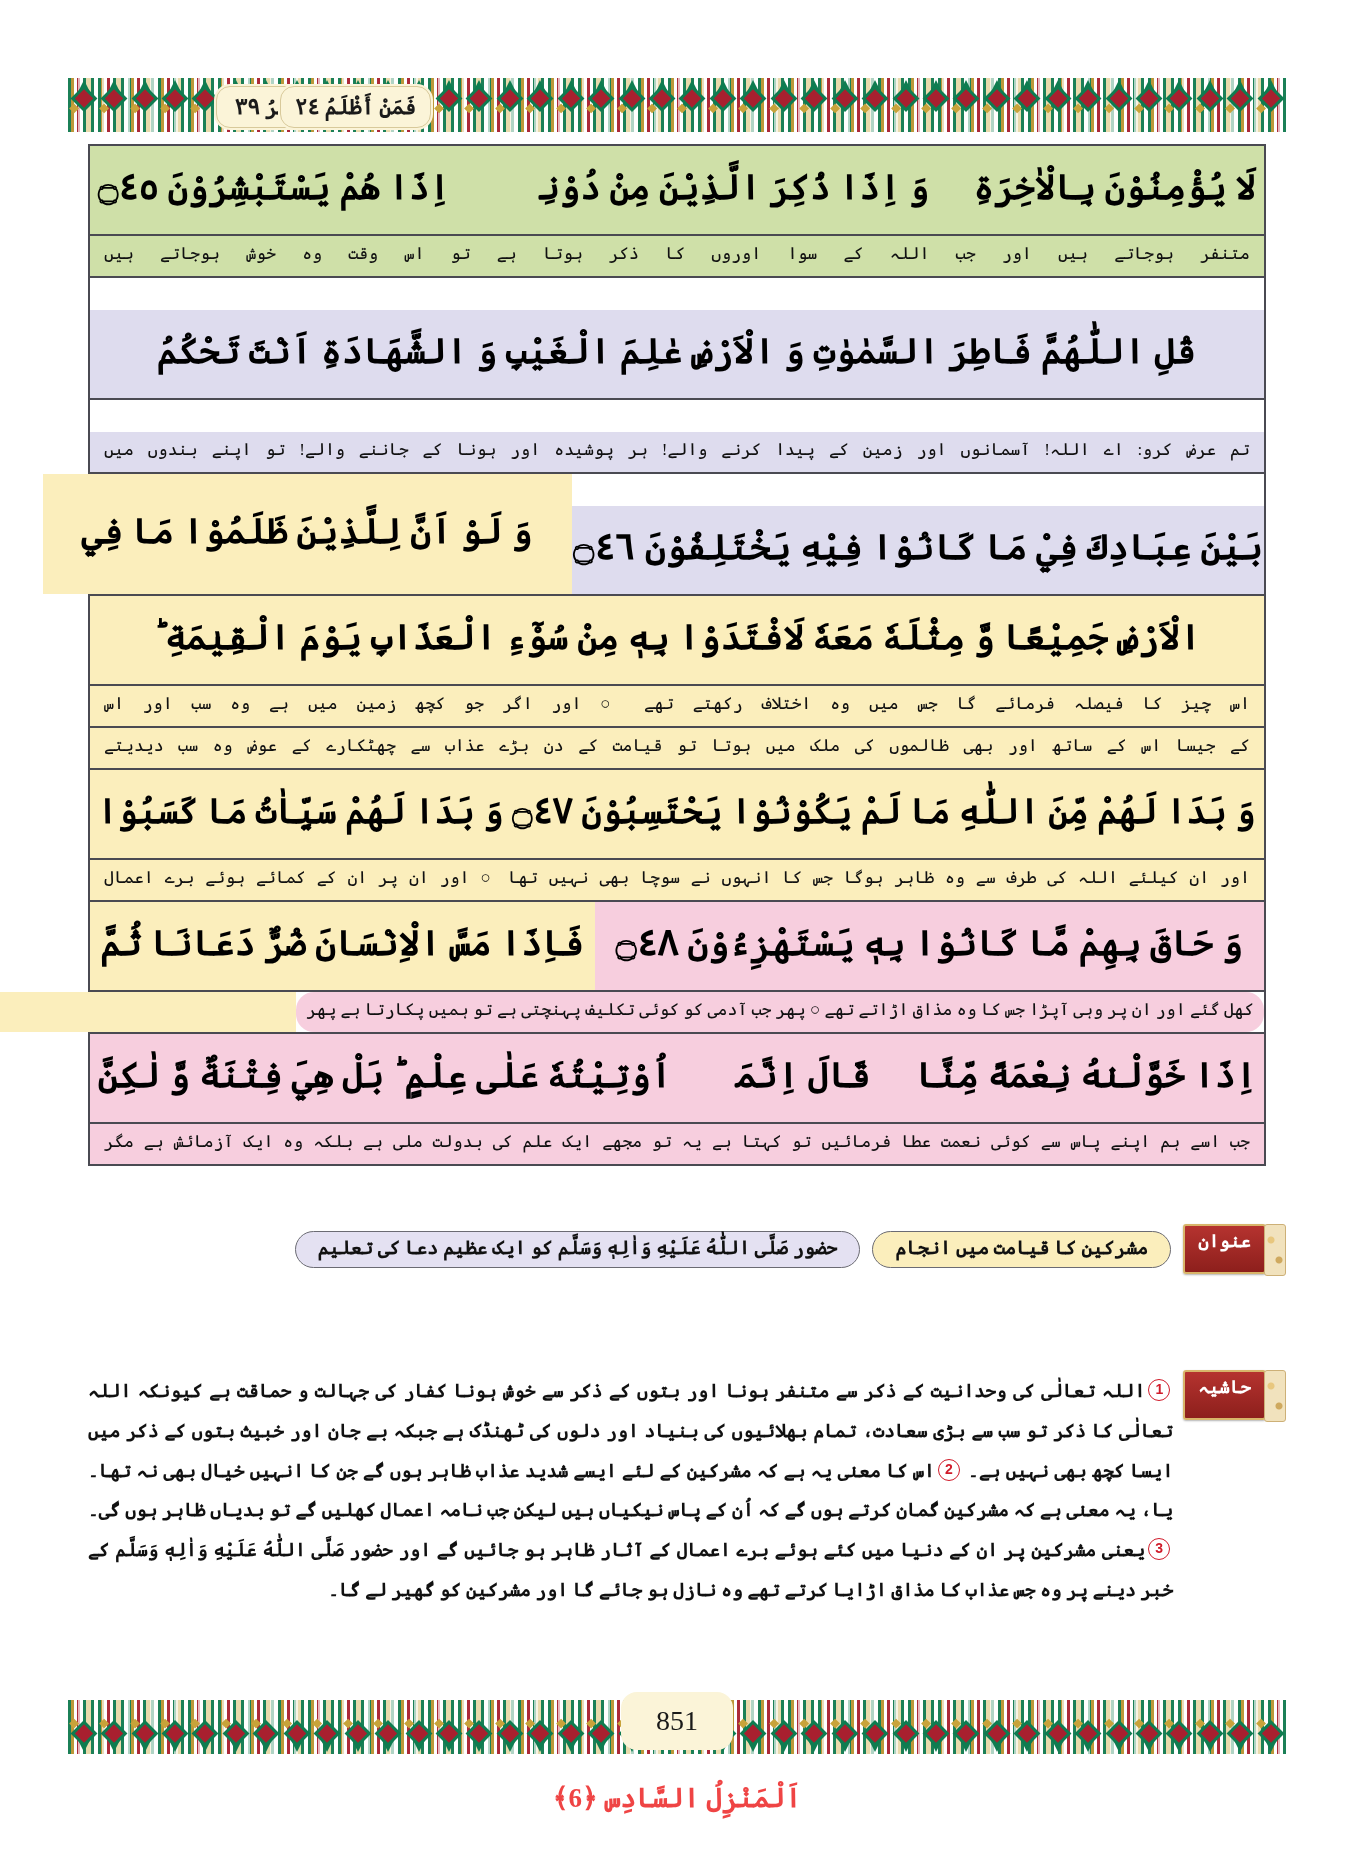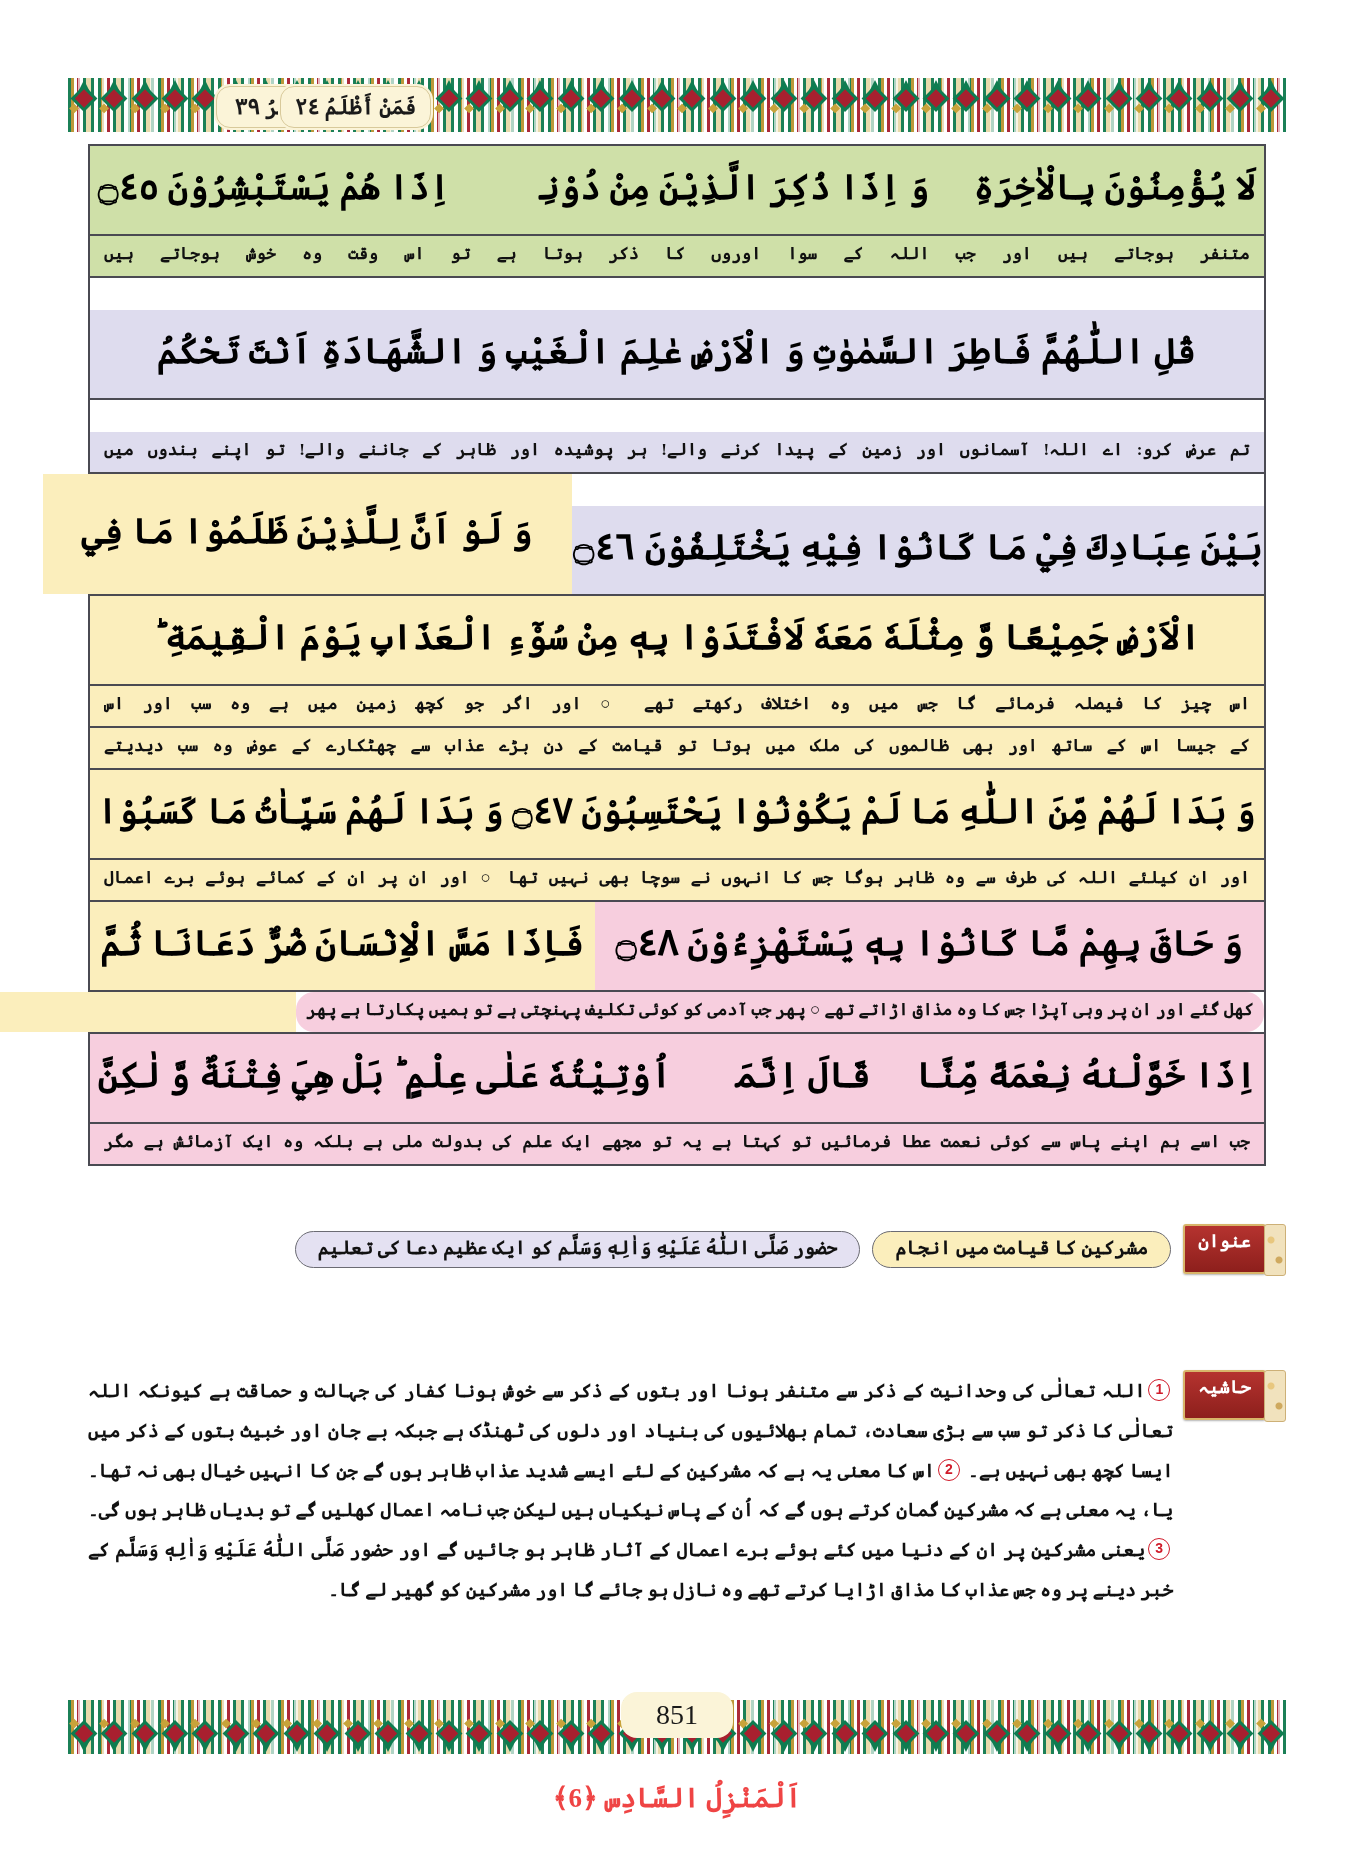--- a/index.html
+++ b/index.html
@@ -155,21 +155,21 @@
     width: 100%;
     padding: 5px 14px 9px;
     min-height: 40px;
     display: flex;
     align-items: center;
     justify-content: space-between;
   }
   .trans-text {
     font-family: "Liberation Serif", "DejaVu Serif", serif;
     font-size: 17px;
-    font-weight: 700;
+    font-weight: 400;
     color: #111;
     direction: rtl;
     text-align: justify;
     text-align-last: justify;
     width: 100%;
     line-height: 1.35;
     white-space: nowrap;
     overflow: hidden;
   }
 
@@ -276,21 +276,21 @@
     vertical-align: 3px;
   }
 
   
   .page-num {
     position: absolute;
     left: 50%;
     transform: translateX(-50%);
     top: 1692px;
     width: 112px;
-    height: 46px;
+    height: 58px;
     background: #fbf4d8;
     border-radius: 16px;
     display: flex;
     align-items: center;
     justify-content: center;
     font-family: "Liberation Serif", "DejaVu Serif", serif;
     font-size: 28px;
     font-weight: 400;
     color: #1a1a1a;
     z-index: 6;
@@ -376,21 +376,21 @@
       </div>
     </div>
 
     <div class="row bg-lavender">
       <div class="ayah-line">
         <span class="ayah-text">قُلِ اللّٰهُمَّ فَاطِرَ السَّمٰوٰتِ وَ الْاَرْضِ عٰلِمَ الْغَيْبِ وَ الشَّهَادَةِ اَنْتَ تَحْكُمُ</span>
       </div>
     </div>
     <div class="row bg-lavender">
       <div class="trans-line">
-        <span class="trans-text">تم عرض کرو: اے اللہ! آسمانوں اور زمین کے پیدا کرنے والے! ہر پوشیدہ اور ظاہر کے جاننے والے! تو اپنے بندوں میں</span>
+        <span class="trans-text">تم عرض کرو: اے اللہ! آسمانوں اور زمین کے پیدا کرنے والے! ہر پوشیدہ اور ہونا کے جاننے والے! تو اپنے بندوں میں</span>
       </div>
     </div>
 
     <div class="row">
       <div class="split" style="width:100%">
         <div class="seg bg-lavender" style="flex:0 0 55%">
           <span class="ayah-text">بَيْنَ عِبَادِكَ فِيْ مَا كَانُوْا فِيْهِ يَخْتَلِفُوْنَ ۝٤٦</span>
         </div>
         <div class="seg bg-cream" style="flex:0 0 45%">
           <span class="ayah-text">وَ لَوْ اَنَّ لِلَّذِيْنَ ظَلَمُوْا مَا فِي</span>

